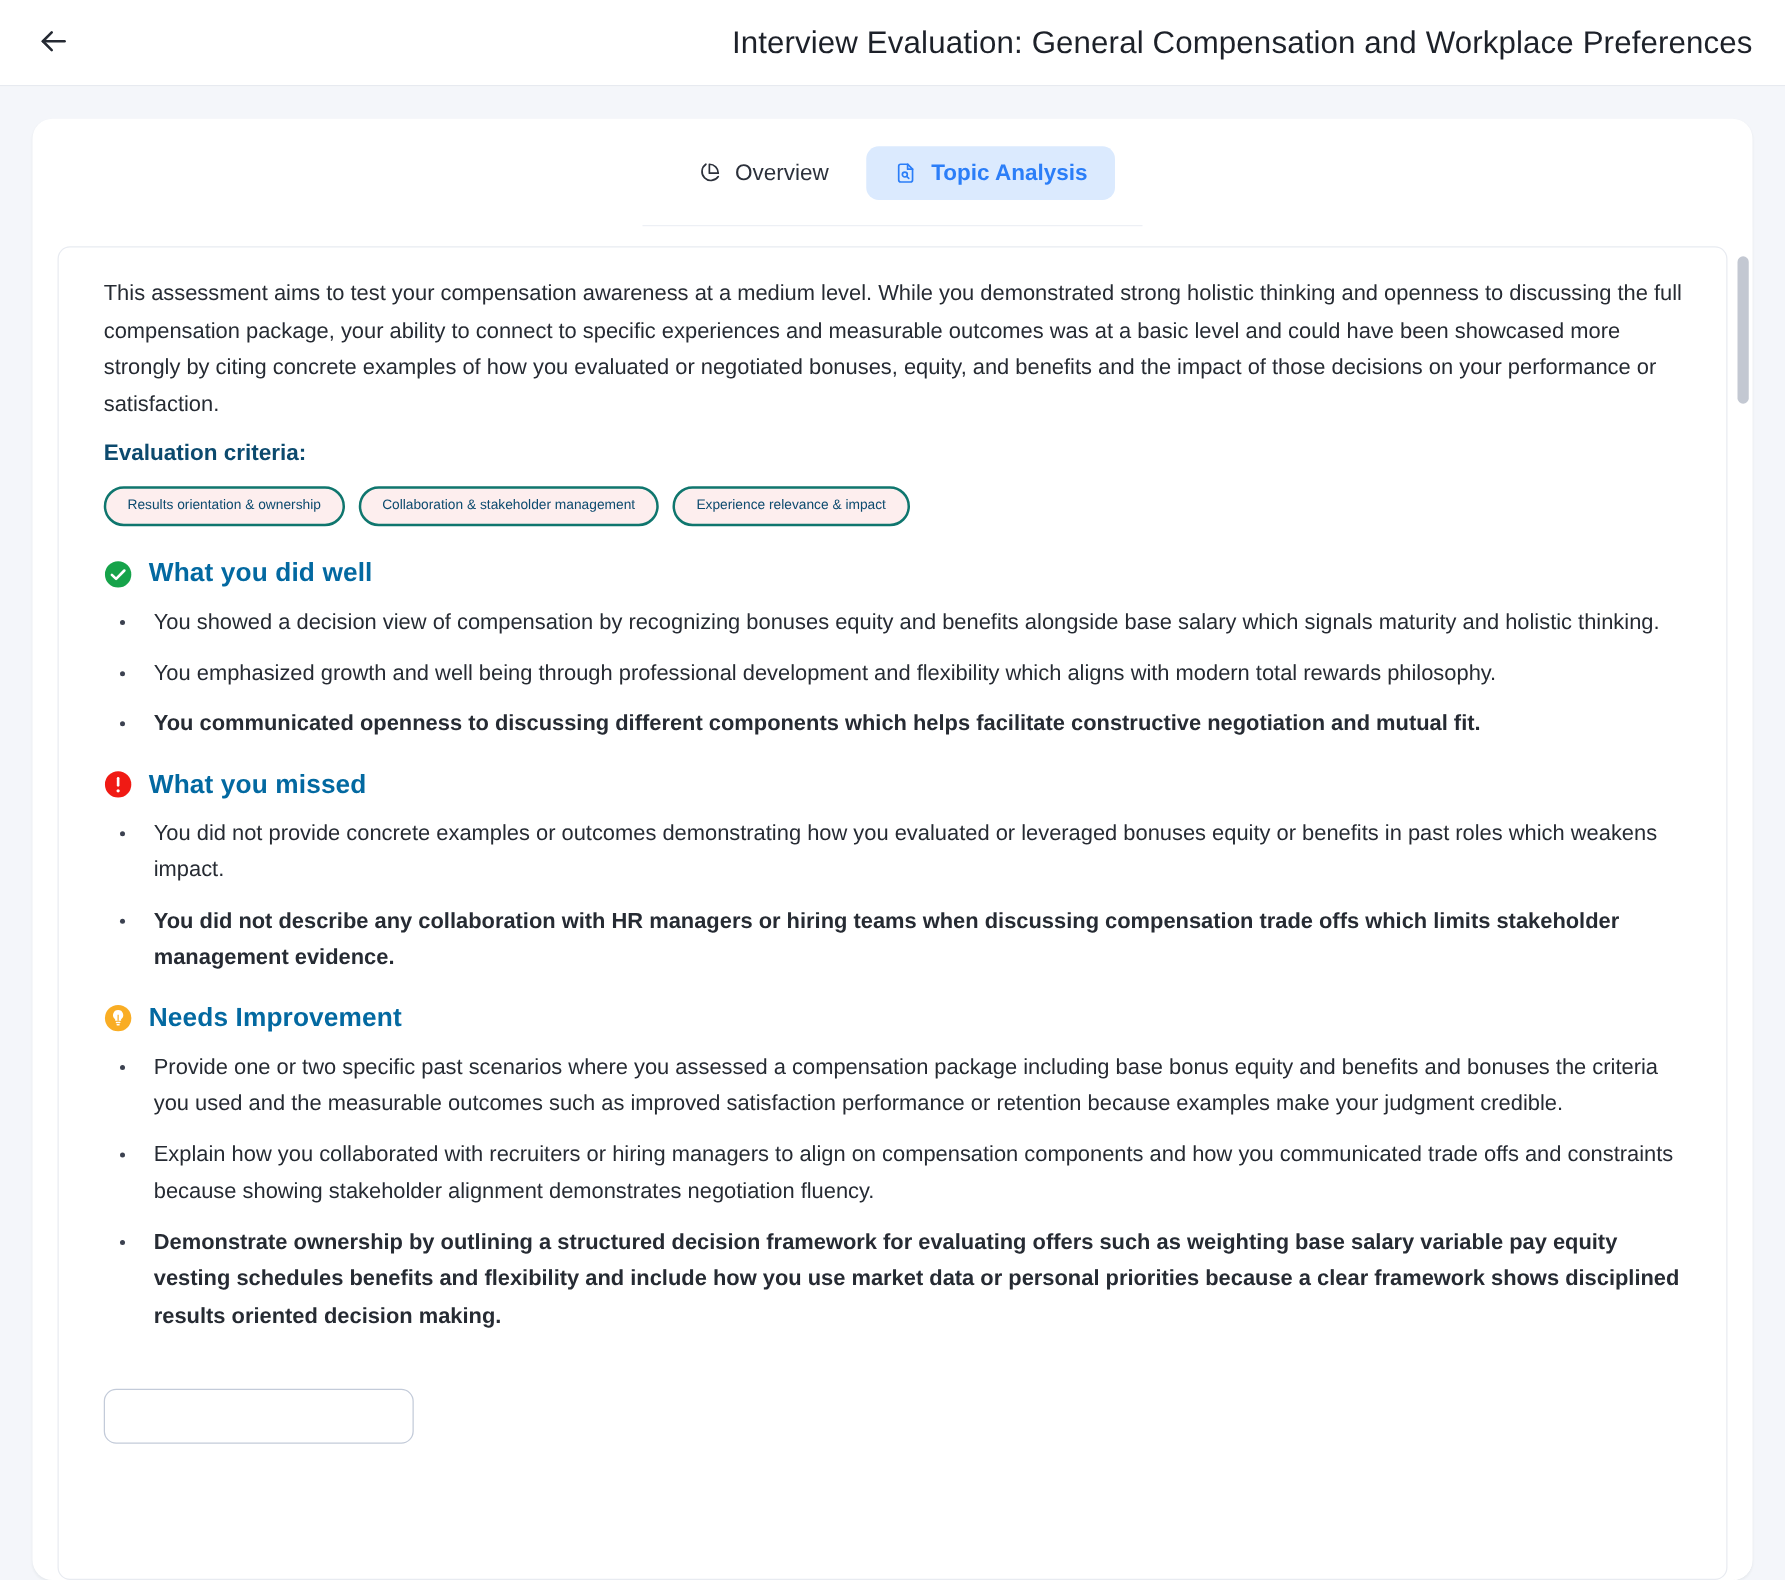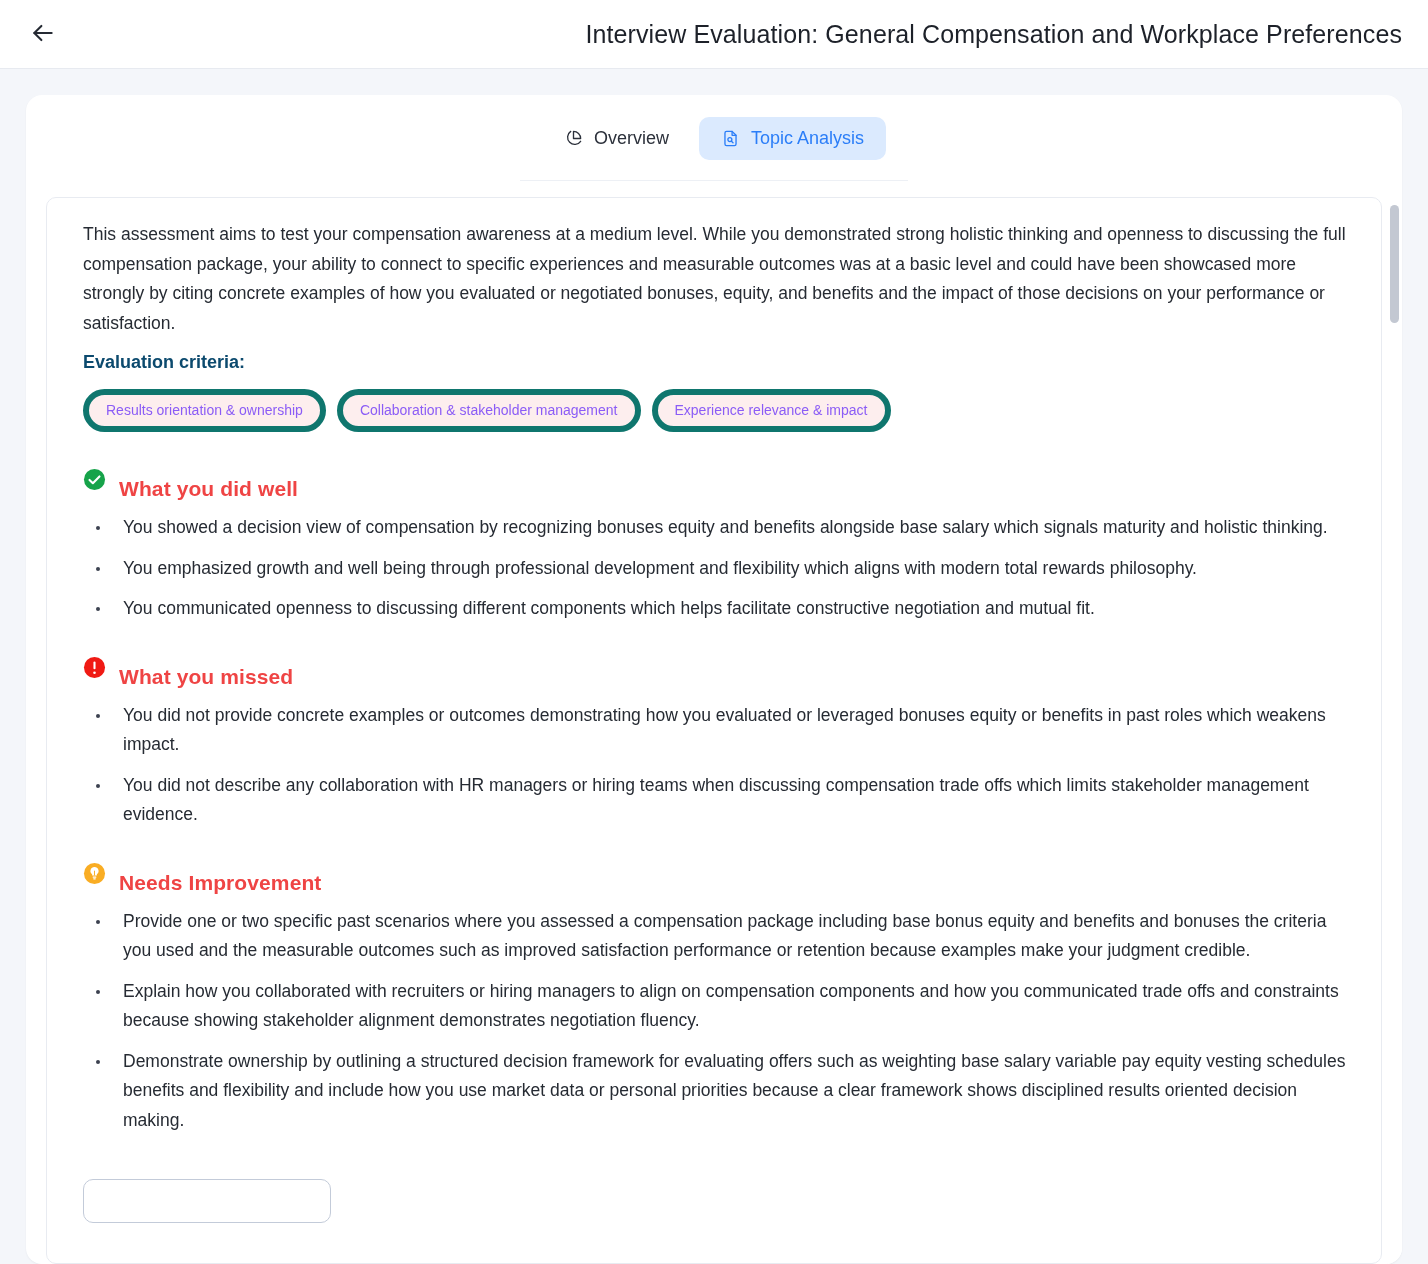--- a/index.html
+++ b/index.html
@@ -77,21 +77,21 @@
     background: transparent;
     font-family: inherit;
     font-size: 18px;
     color: #2c313b;
     cursor: pointer;
     white-space: nowrap;
   }
   .tab.active {
     background: #dbeafe;
     color: #2b7ef8;
-    font-weight: 400;
+    font-weight: 700;
   }
   .tab svg { display: block; }
 
   
   .panel-wrap {
     flex: 1 1 auto;
     padding: 16px 20px 0 20px;
     overflow: hidden;
     position: relative;
   }
@@ -118,66 +118,65 @@
     color: #0c4a6e;
     margin: 14px 0 16px 0;
   }
   .pills {
     display: flex;
     flex-wrap: wrap;
     gap: 11px;
     margin-bottom: 26px;
   }
   .pill {
-    border: 6px solid #0f766e;
+    border: 2px solid #0f766e;
     background: #fdeeee;
-    color: #8b5cf6;
+    color: #0c4a6e;
     border-radius: 999px;
     padding: 8px 17px 9px 17px;
-    font-size: 14px;
+    font-size: 11px;
     line-height: 1;
     white-space: nowrap;
     cursor: default;
   }
 
   
   .section { margin-bottom: 6px; }
   .section-head {
     display: flex;
     align-items: center;
     gap: 13px;
     margin: 0 0 12px 0;
   }
   .section-title {
     font-size: 21px;
     font-weight: 700;
-    color: #ef4444;
+    color: #0369a1;
     letter-spacing: .1px;
-    margin-top: 19px;
   }
   .badge-icon {
     width: 23px; height: 23px;
     flex: 0 0 auto;
     display: block;
   }
 
   ul.bullets {
     list-style: none;
     margin: 0 0 22px 0;
     padding: 0;
   }
   ul.bullets li {
     position: relative;
     padding-left: 40px;
     font-size: 17.5px;
     line-height: 29.5px;
     color: #262b33;
     margin-bottom: 11px;
   }
-  ul.bullets li:last-child { margin-bottom: 0; }
+  ul.bullets li:last-child { margin-bottom: 0; font-weight: bold; }
   ul.bullets li::before {
     content: "";
     position: absolute;
     left: 13px;
     top: 13px;
     width: 4px; height: 4px;
     border-radius: 50%;
     background: #3b4150;
   }
 

